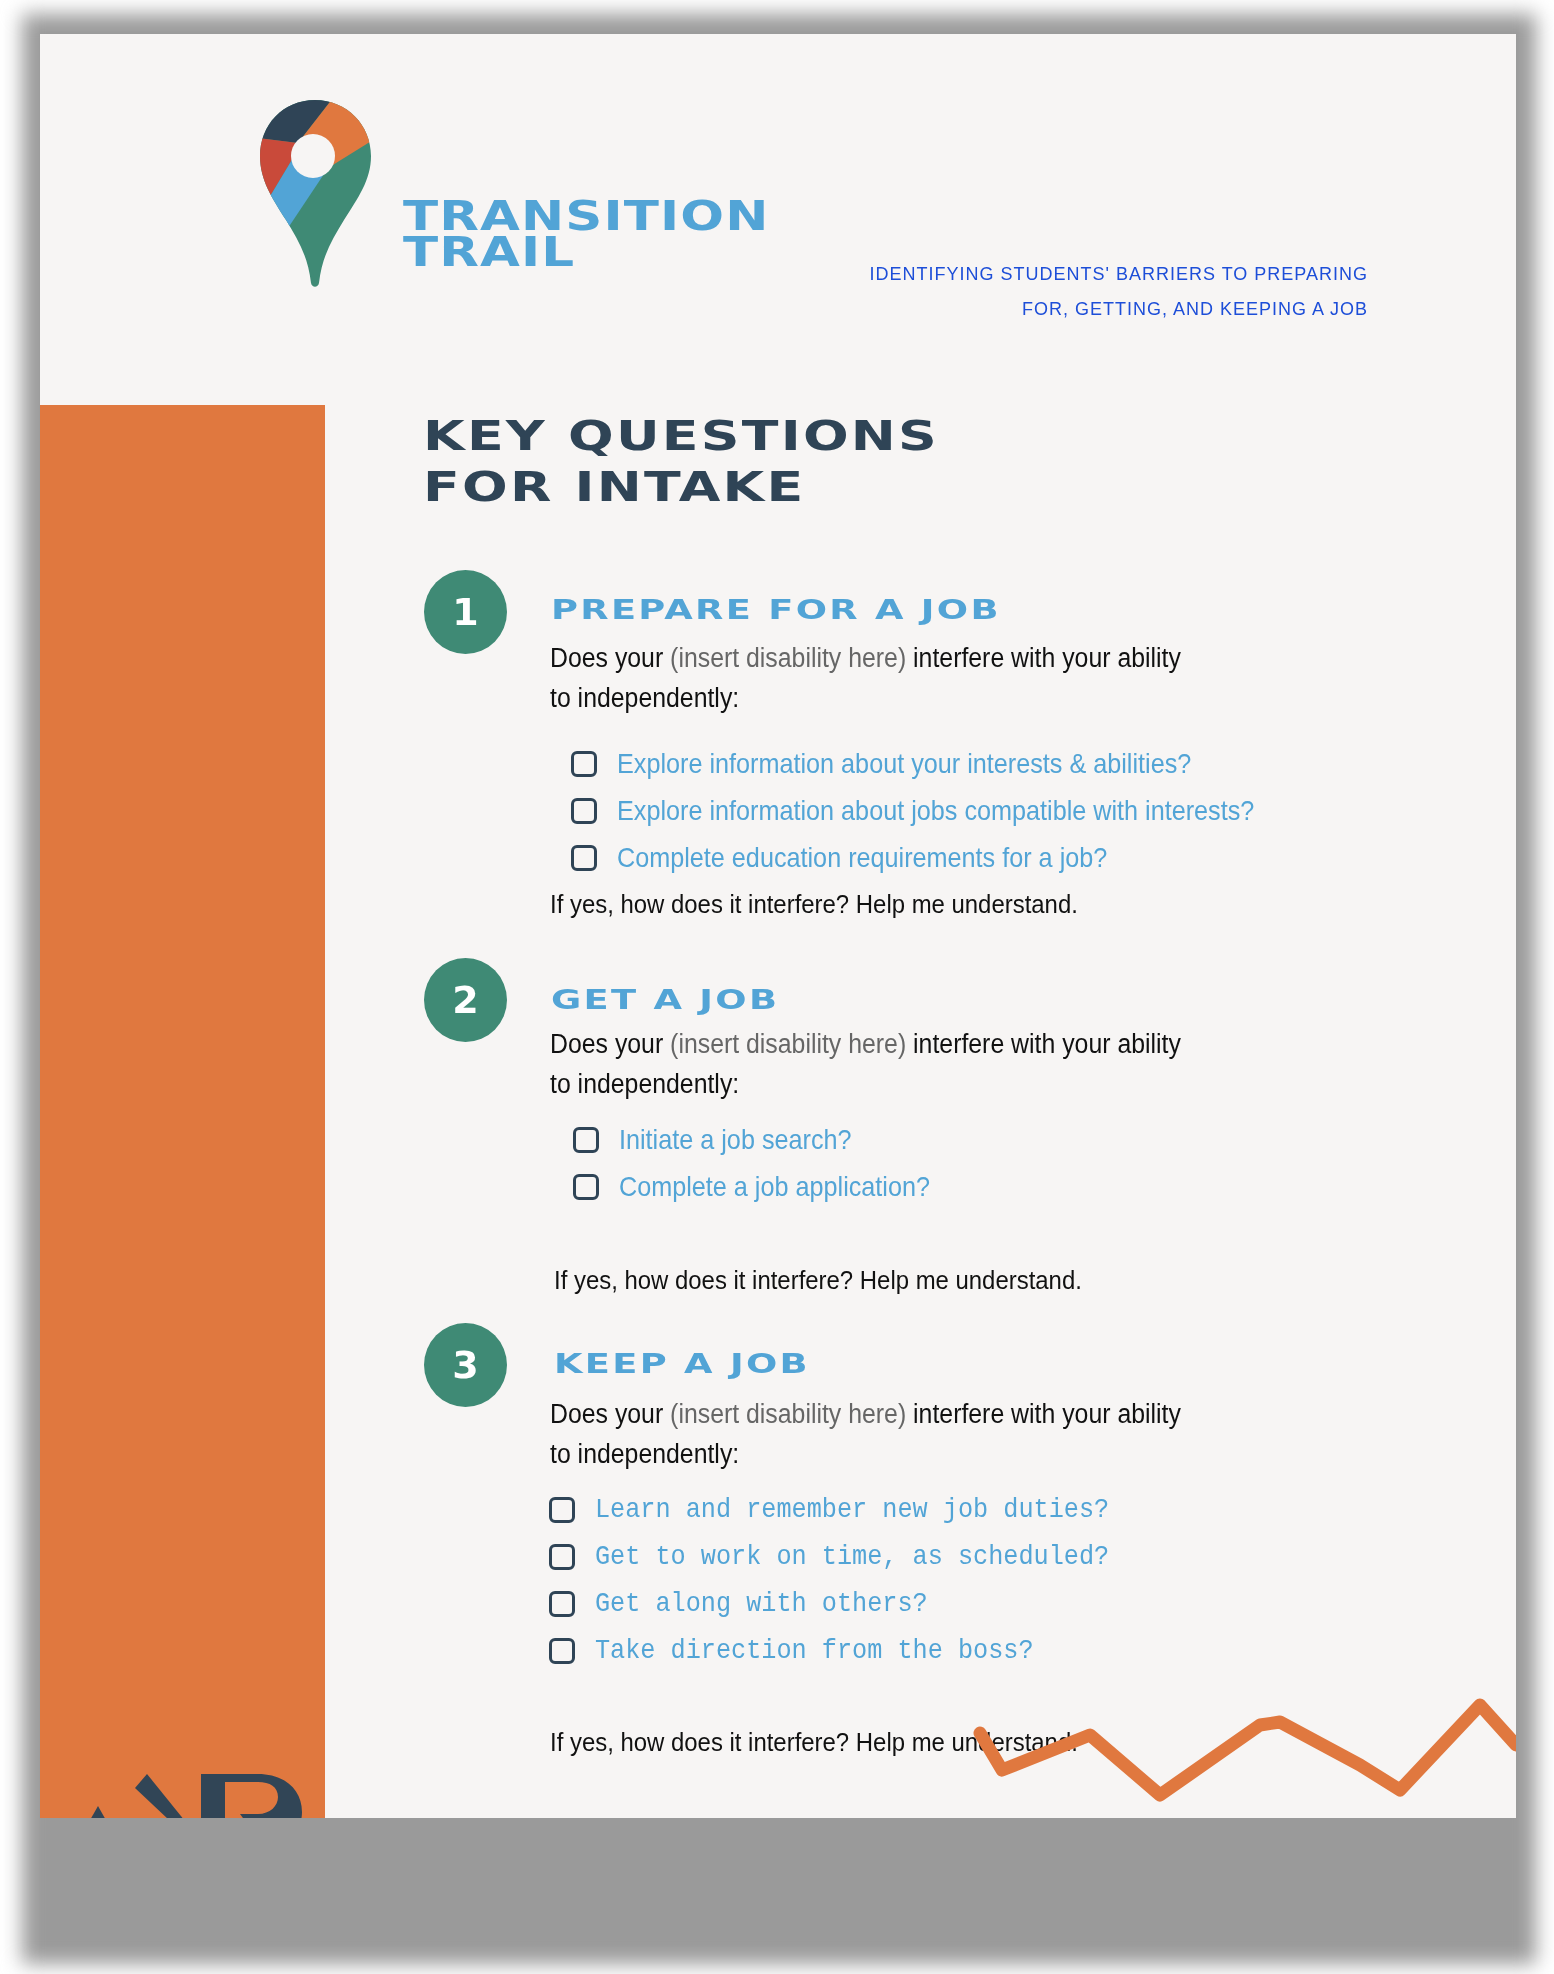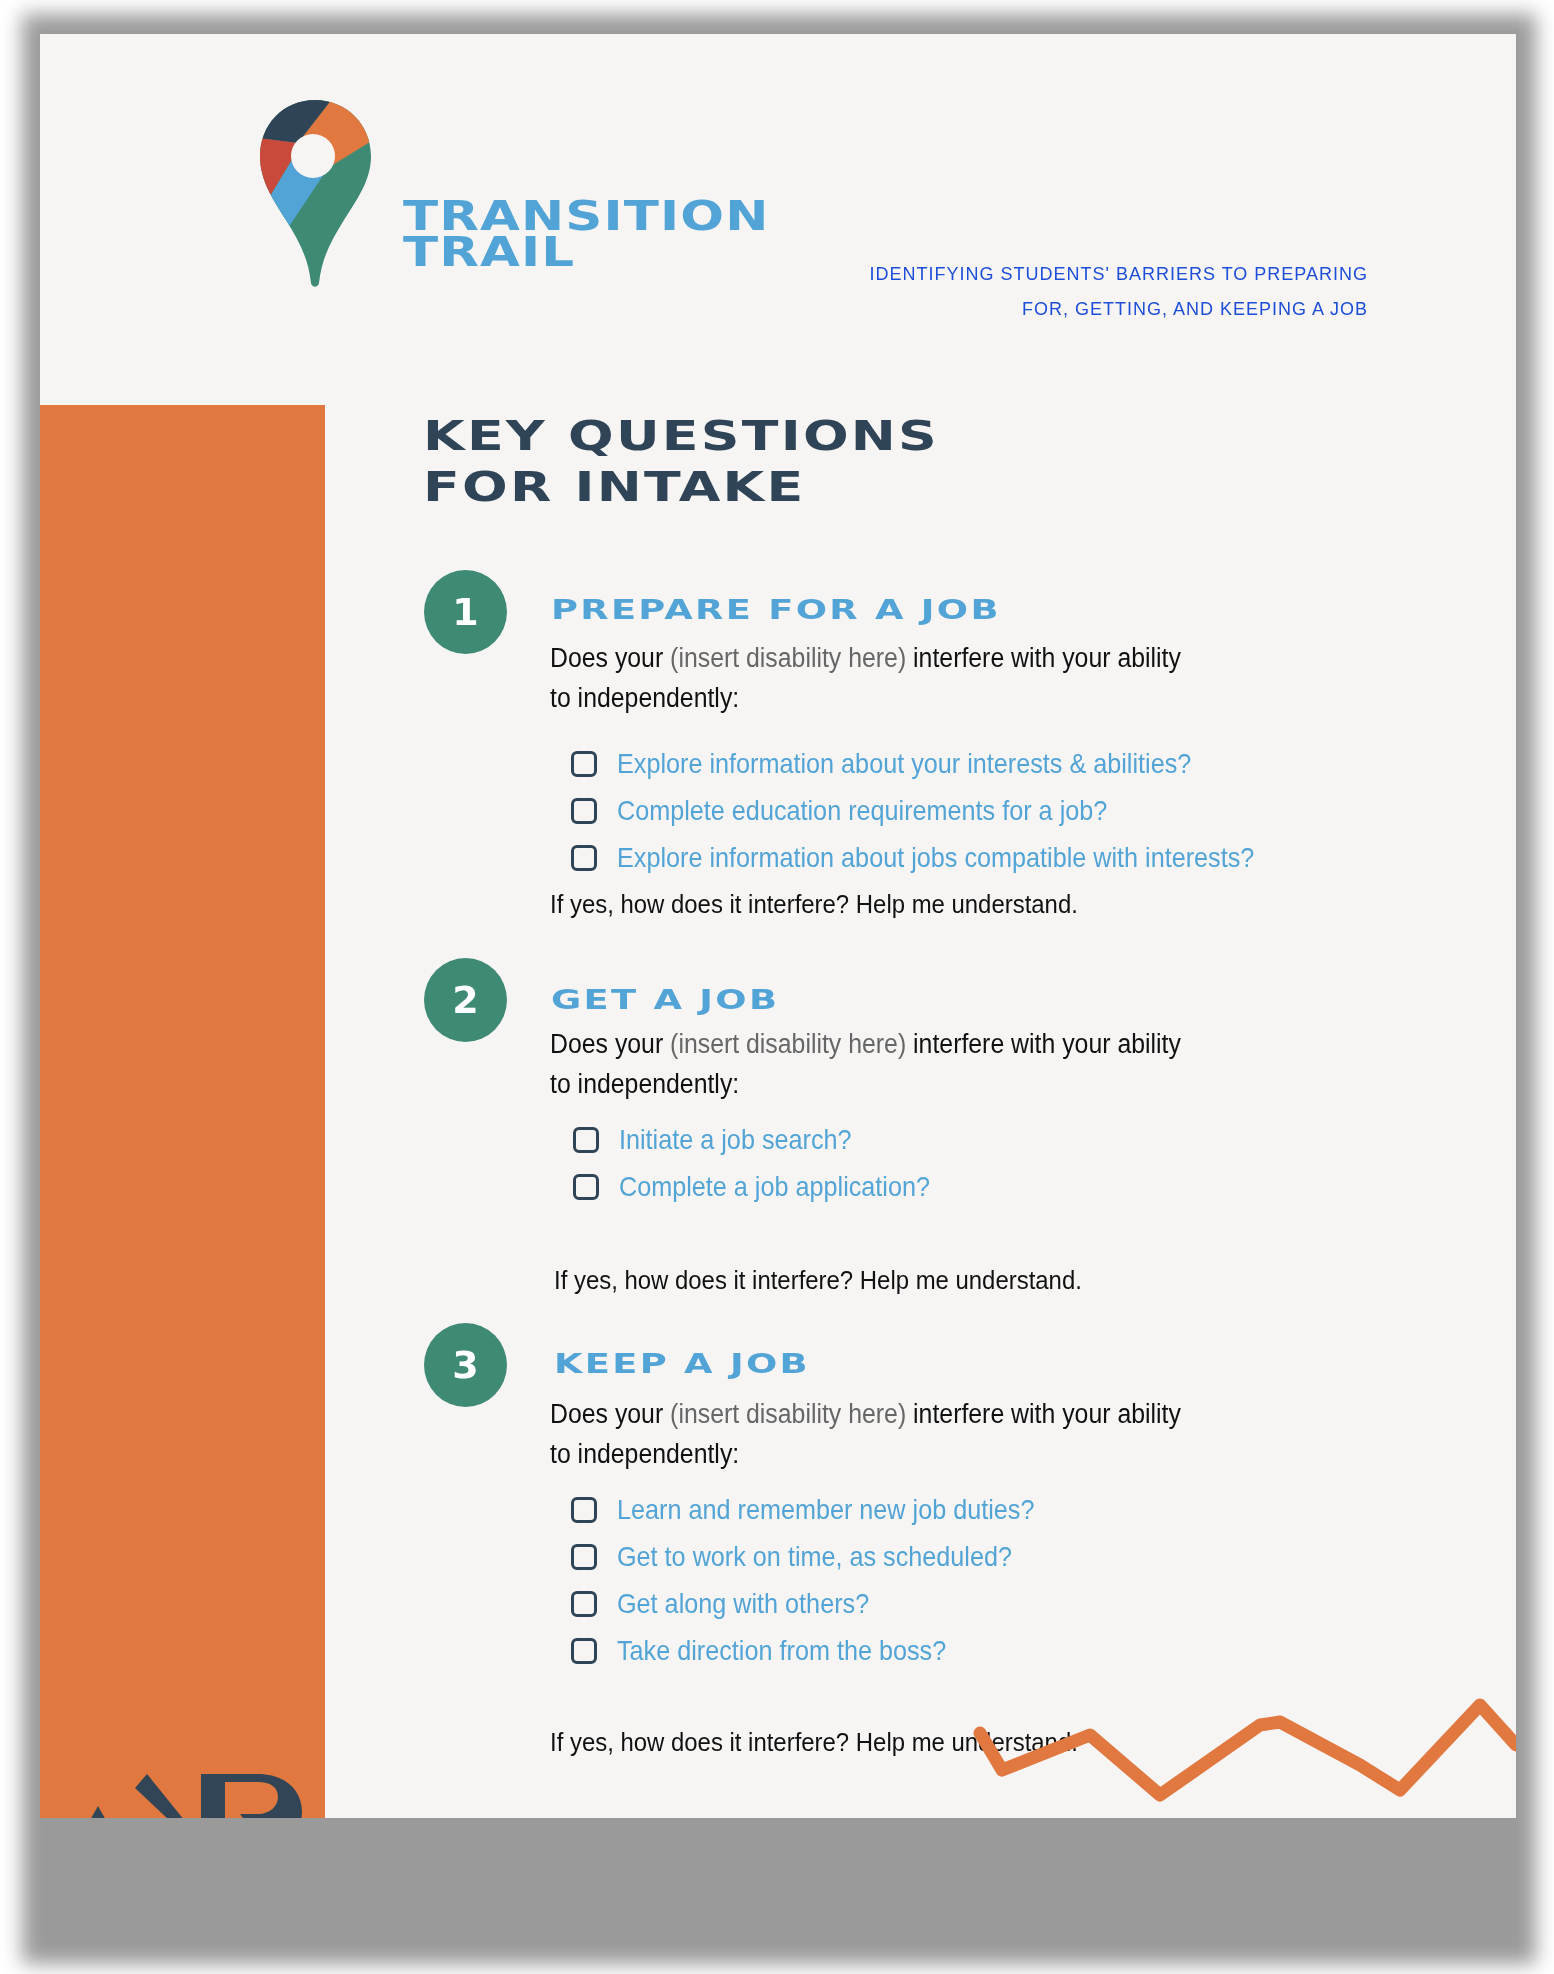--- a/index.html
+++ b/index.html
@@ -114,25 +114,25 @@
     <div><span>Does your </span><span class="muted">(insert disability here)</span><span> interfere with your ability</span></div>
     <div>to independently:</div>
   </div>
   <div class="abs" style="left:512px; top:706px;">
     <div class="item">
         <span class="cbox"></span>
         <span class="item-label">Explore information about your interests &amp; abilities?</span>
       </div>
     <div class="item">
         <span class="cbox"></span>
-        <span class="item-label">Complete education requirements for a job?</span>
+        <span class="item-label">Explore information about jobs compatible with interests?</span>
       </div>
     <div class="item">
         <span class="cbox"></span>
-        <span class="item-label">Explore information about jobs compatible with interests?</span>
+        <span class="item-label">Complete education requirements for a job?</span>
       </div>
   </div>
   <div class="abs ifyes" style="left:510px; top:850px;">If yes, how does it interfere?  Help me understand.</div>
 
   <div class="abs num-circle" style="left:384px; top:924px;">2</div>
   <div class="abs sec-head" style="left:511px; top:950px;">GET A JOB</div>
   <div class="abs body-text" style="left:510px; top:990px;">
     <div><span>Does your </span><span class="muted">(insert disability here)</span><span> interfere with your ability</span></div>
     <div>to independently:</div>
   </div>
@@ -147,21 +147,21 @@
       </div>
   </div>
   <div class="abs ifyes" style="left:514px; top:1226px;">If yes, how does it interfere?  Help me understand.</div>
 
   <div class="abs num-circle" style="left:384px; top:1289px;">3</div>
   <div class="abs sec-head" style="left:514px; top:1314px;">KEEP A JOB</div>
   <div class="abs body-text" style="left:510px; top:1360px;">
     <div><span>Does your </span><span class="muted">(insert disability here)</span><span> interfere with your ability</span></div>
     <div>to independently:</div>
   </div>
-  <div class="abs" style="left:512px; top:1452px;">
+  <div class="abs" style="left:490px; top:1452px;font-family:Liberation Mono, monospace;">
     <div class="item">
         <span class="cbox"></span>
         <span class="item-label">Learn and remember new job duties?</span>
       </div>
     <div class="item">
         <span class="cbox"></span>
         <span class="item-label">Get to work on time, as scheduled?</span>
       </div>
     <div class="item">
         <span class="cbox"></span>

